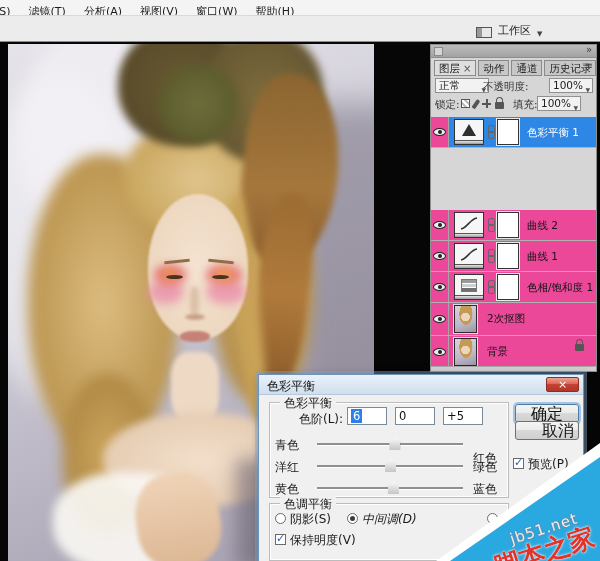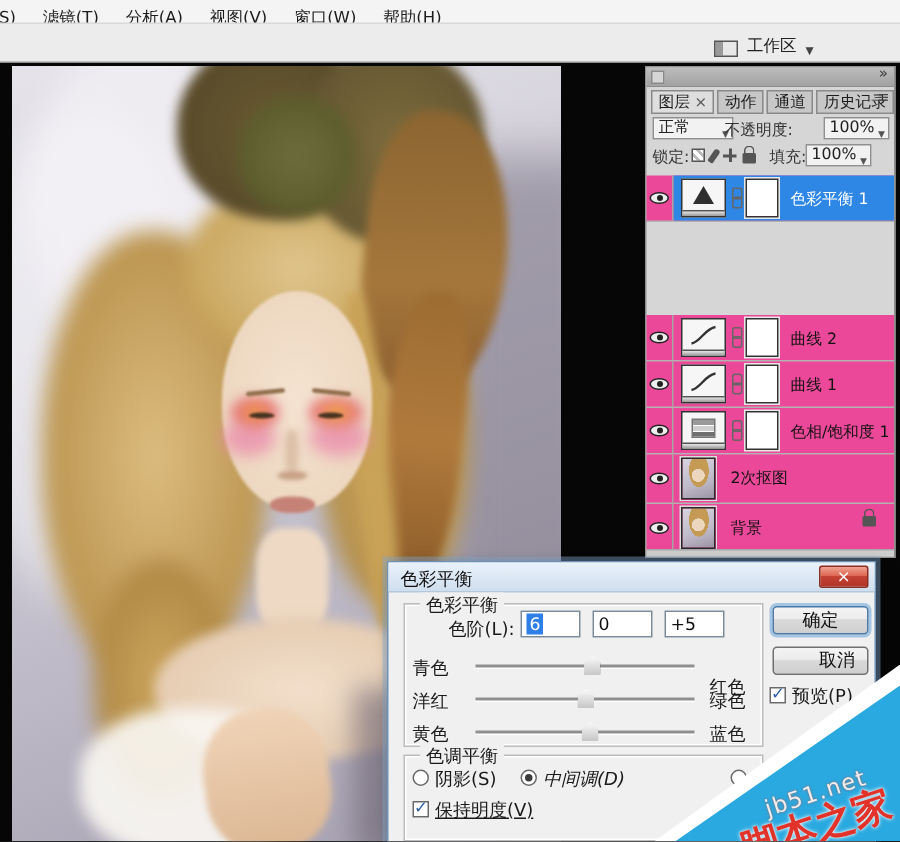--- a/index.html
+++ b/index.html
@@ -115,23 +115,23 @@
   .lv-sel{background:#2e80e8;color:#fff;padding:0 2px;}
   .s-left{position:absolute;left:16px;width:34px;}
   .s-right{position:absolute;left:214px;width:34px;}
   .track{position:absolute;left:58px;width:146px;height:2px;background:#8f8f8f;box-shadow:0 1px 0 #fff;}
   .sthumb{position:absolute;top:-6px;width:11px;height:13px;background:linear-gradient(#fbfbfb,#c6c6c6);clip-path:polygon(50% 0,100% 38%,100% 100%,0 100%,0 38%);filter:drop-shadow(0 0 1px #555);}
   .rd{position:absolute;width:11px;height:11px;border:1px solid #6a6a6a;border-radius:50%;background:#fff;}
   .rd.on::after{content:"";position:absolute;left:2px;top:2px;width:5px;height:5px;background:#3c3c3c;border-radius:50%;}
   .cb{position:absolute;width:11px;height:11px;border:1px solid #6a6a6a;background:#fff;}
   .cb.on::after{content:"✓";position:absolute;left:0;top:-3px;font-size:11px;font-weight:bold;color:#2b5fa8;}
   .dlabel{position:absolute;font-size:12px;color:#1a1a1a;white-space:nowrap;}
-  .btn{position:absolute;left:256px;width:64px;height:19px;border:1px solid #707070;border-radius:3px;background:linear-gradient(#f4f4f4,#ececec 45%,#dadada 46%,#cfcfcf);text-align:center;line-height:17px;font-size:12px;color:#111;}
+  .btn{position:absolute;left:256px;width:64px;height:19px;border:1px solid #707070;border-radius:3px;background:linear-gradient(#f4f4f4,#ececec 45%,#dadada 46%,#cfcfcf);text-align:center;line-height:17px;font-size:16px;color:#111;}
   .btn.ok{top:29px;border-color:#4d7ba8;box-shadow:0 0 0 2px rgba(100,160,215,.55);}
-  .btn.cancel{top:56px;padding-left:22px;}
+  .btn.cancel{top:46px;padding-left:22px;}
 
   
   .wm-white{position:absolute;right:0;bottom:0;width:164px;height:118px;background:#fff;clip-path:polygon(100% 0,100% 100%,0 100%);}
   .wm{position:absolute;right:0;bottom:0;width:150px;height:104px;background:#2aa9e0;clip-path:polygon(100% 0,100% 100%,0 100%);}
   .wm-text{position:absolute;right:2px;bottom:12px;transform:rotate(-18deg);transform-origin:100% 100%;text-align:right;}
   .wm-line1{font-size:15px;letter-spacing:1px;color:#f1edea;text-shadow:0 0 2px rgba(215,70,50,.7);padding-right:10px;}
   .wm-line2{font-size:26px;font-weight:bold;color:#e1332a;text-shadow:0 0 3px #fff,0 0 1px #fff;line-height:1.05;}
 </style>
 </head>
 <body>
@@ -319,21 +319,21 @@
 
     <div class="group g2">
       <span class="gtitle">色调平衡</span>
     </div>
     <span class="rd" style="left:16px;top:138px;"></span>
     <span class="dlabel" style="left:31px;top:136px;">阴影(S)</span>
     <span class="rd on" style="left:88px;top:138px;"></span>
     <span class="dlabel" style="left:103px;top:136px;font-style:italic;">中间调(D)</span>
     <span class="rd" style="left:228px;top:138px;"></span>
     <span class="cb on" style="left:16px;top:159px;"></span>
-    <span class="dlabel" style="left:31px;top:157px;text-decoration:underline;">保持明度(V)</span>
+    <span class="dlabel" style="left:31px;top:157px;">保持明度(V)</span>
 
     <div class="btn ok">确定</div>
     <div class="btn cancel">取消</div>
     <span class="cb on" style="left:254px;top:83px;"></span>
     <span class="dlabel" style="left:269px;top:81px;">预览(P)</span>
   </div>
 
   <div class="wm-white"></div>
   <div class="wm">
     <div class="wm-text">

